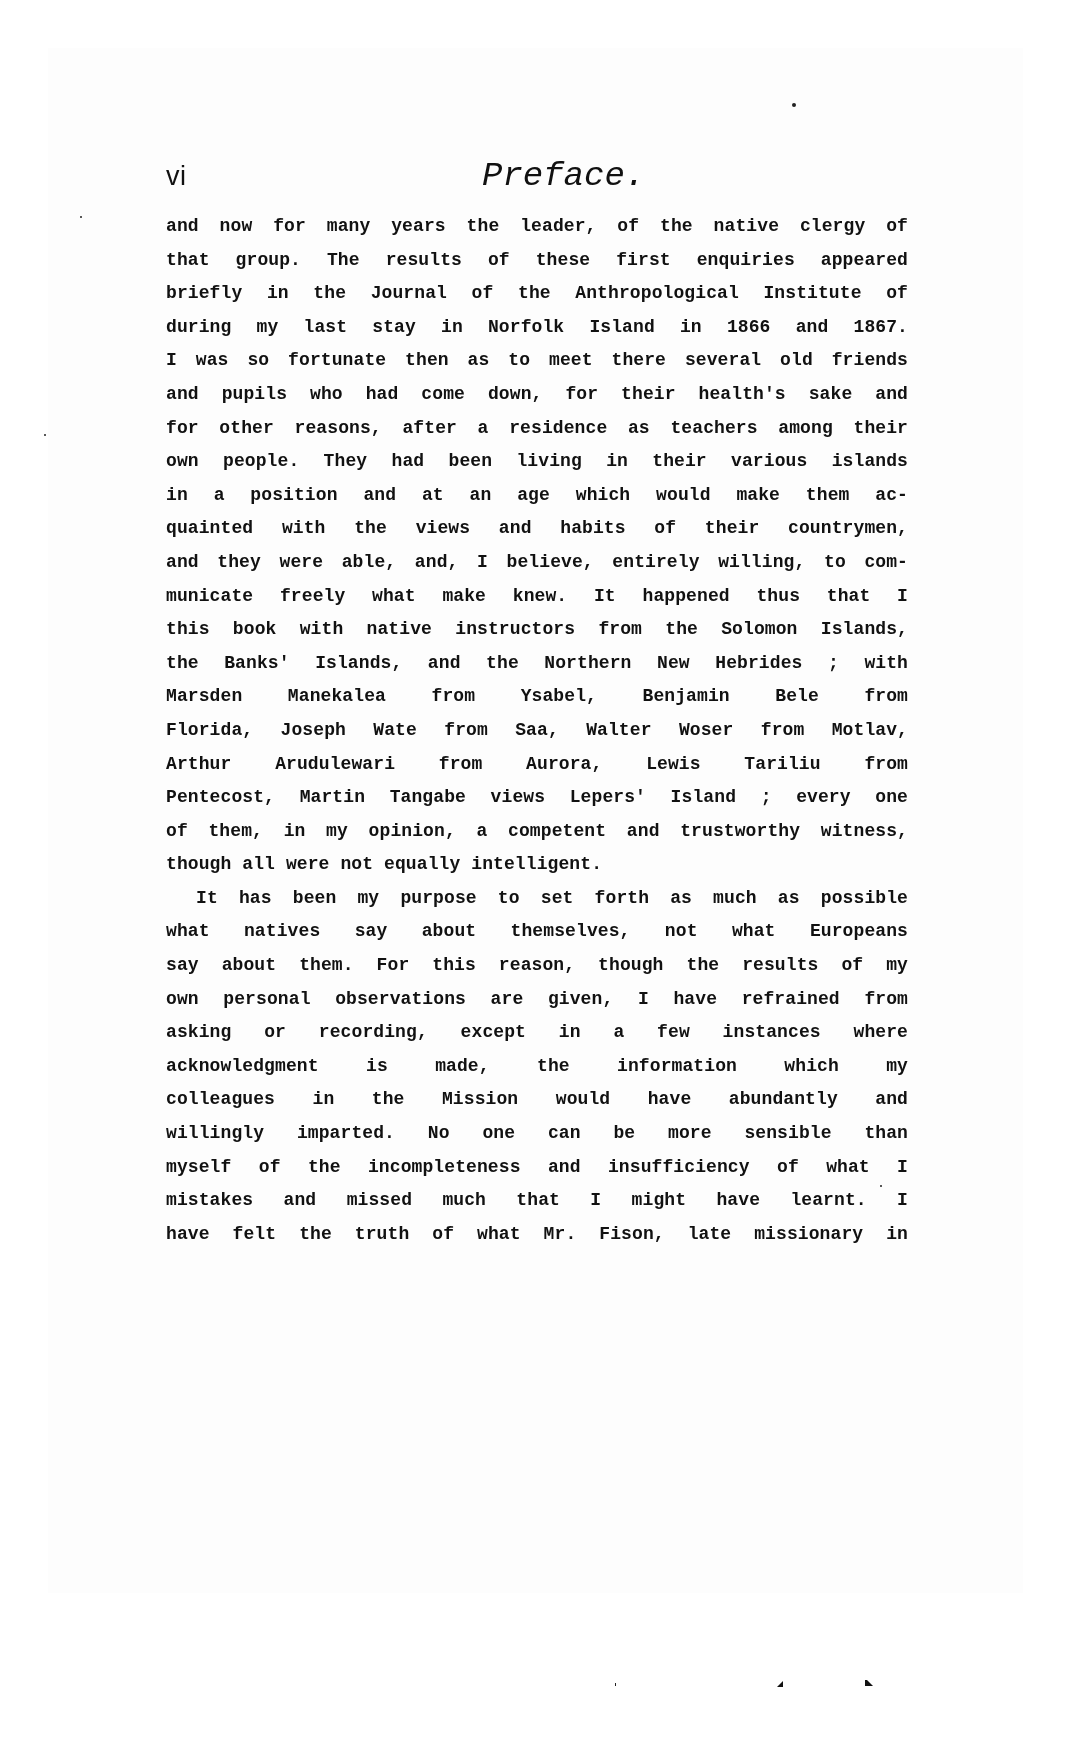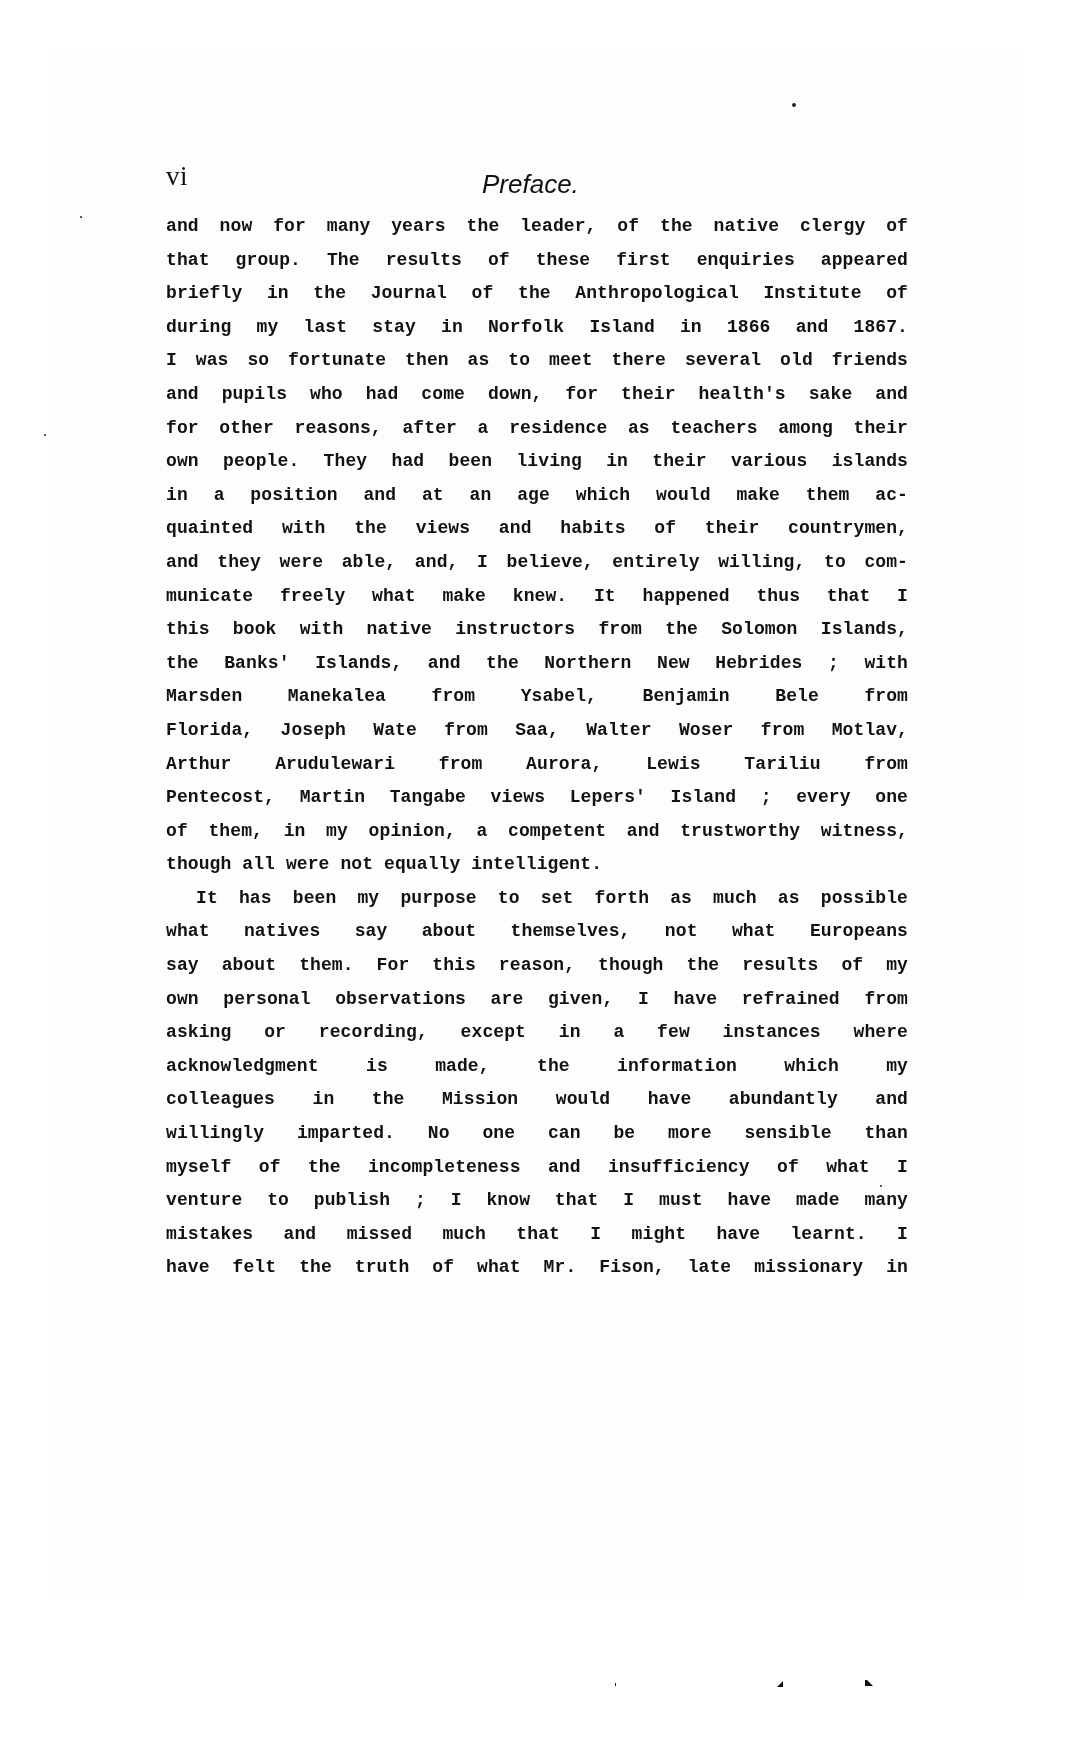--- a/index.html
+++ b/index.html
@@ -32,32 +32,32 @@
       position: absolute;
       left: 166px;
       top: 158px;
       width: 740px;
       height: 40px;
     }
     .page-number {
       position: absolute;
       left: 0;
       top: 0;
-      font-family: Liberation Serif, serif;
+      font-family: Liberation Sans, sans-serif;
       font-size: 27px;
       line-height: 36px;
       letter-spacing: 0.5px;
     }
     .page-title {
       position: absolute;
       left: 316px;
-      top: 8px;
-      font-family: Liberation Sans, sans-serif;
+      top: 0;
+      font-family: Liberation Mono, monospace;
       font-style: italic;
-      font-size: 26px;
+      font-size: 34px;
       line-height: 36px;
     }
     .body-text {
       position: absolute;
       left: 166px;
       top: 210px;
       width: 742px;
     }
     .line {
       display: block;
@@ -135,20 +135,19 @@
   <span class="line last">though all were not equally intelligent.</span>
   <span class="line indent">It has been my purpose to set forth as much as possible</span>
   <span class="line">what natives say about themselves, not what Europeans</span>
   <span class="line">say about them.  For this reason, though the results of my</span>
   <span class="line">own personal observations are given, I have refrained from</span>
   <span class="line">asking or recording, except in a few instances where</span>
   <span class="line">acknowledgment is made, the information which my</span>
   <span class="line">colleagues in the Mission would have abundantly and</span>
   <span class="line">willingly imparted.  No one can be more sensible than</span>
   <span class="line">myself of the incompleteness and insufficiency of what I</span>
-  <span class="line">venture to publish ; I know that I must have made many</span>
   <span class="line">mistakes and missed much that I might have learnt.  I</span>
   <span class="line">have felt the truth of what Mr. Fison, late missionary in</span>
 </div>
 
 <div class="footer-mark left"></div>
 <div class="footer-mark right"></div>
 <div class="speck" style="left:615px;top:1683px;width:1px;height:3px;border-radius:0;"></div>
 
 </body></html>

